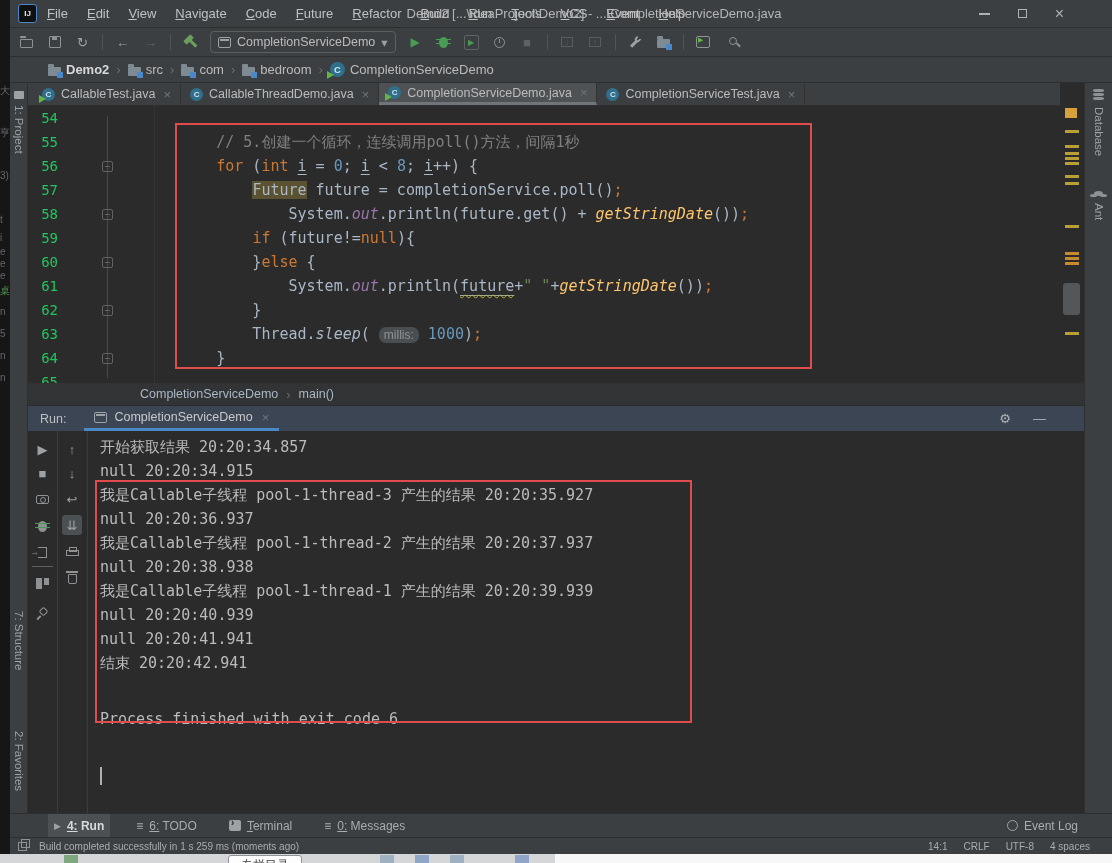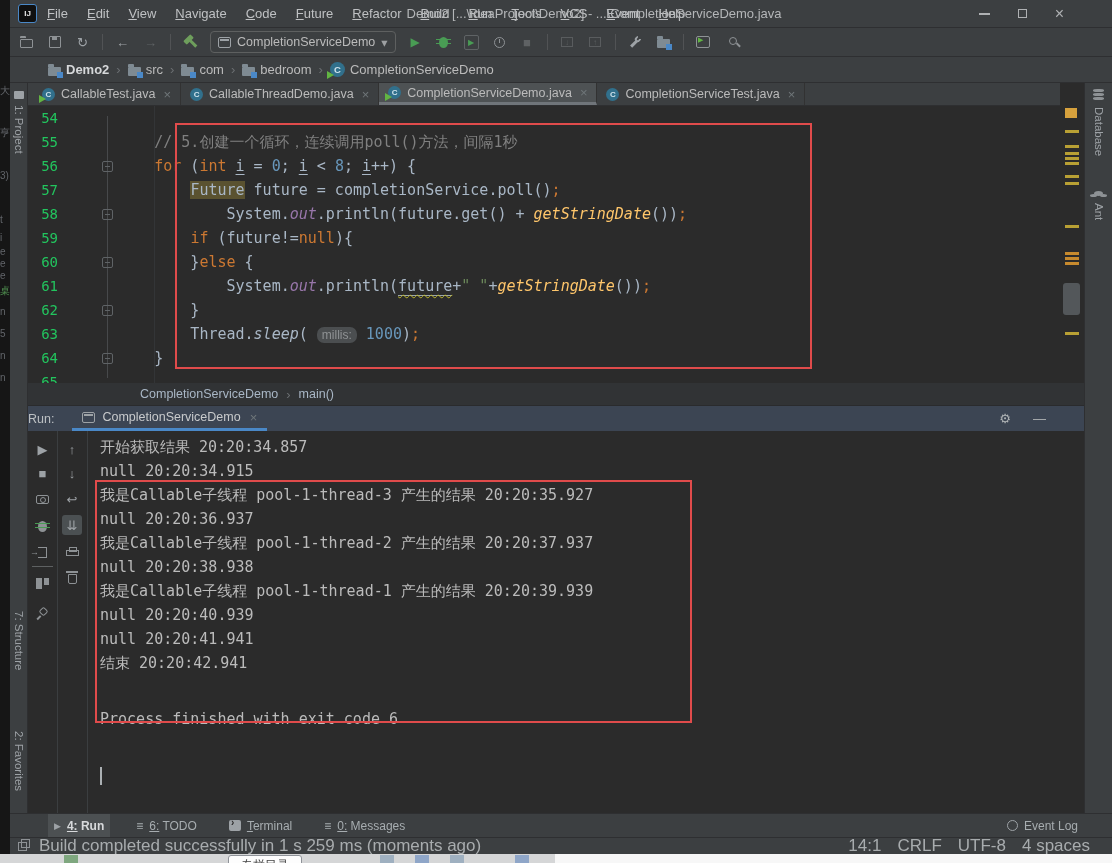--- a/index.html
+++ b/index.html
@@ -76,40 +76,40 @@
   .etab .iclass{width:13px;height:13px;font-size:8px;}
   .etab.active{background:#4E5254;border-bottom:3px solid #70757A;}
   .tclose{color:#6F7679;font-size:13px;margin-left:2px;}
   
   #editor{left:28px;top:106px;width:1032px;height:277px;background:#2B2B2B;overflow:hidden;font-family:"DejaVu Sans Mono",monospace;}
   #gutter-line{position:absolute;left:79px;top:10px;width:1px;height:262px;background:#47494B;}
   #gutter-sep{position:absolute;left:126px;top:0;width:1px;height:277px;background:#333537;}
   #gutter-numbers{position:absolute;left:8px;top:0;width:22px;text-align:right;}
   .gut-num{height:24px;line-height:24px;font-size:14px;color:#22c55e;}
   #code-lines{position:absolute;left:0;top:0;right:0;}
-  .code-line{height:24px;line-height:24px;font-size:15px;white-space:pre;padding-left:54px;color:#A9B7C6;}
+  .code-line{height:24px;line-height:24px;font-size:15px;white-space:pre;padding-left:116px;color:#A9B7C6;}
   .tk-p{color:#A9B7C6;} .tk-k{color:#CC7832;} .tk-c{color:#808080;} .tk-n{color:#6897BB;}
   .tk-f{color:#9876AA;font-style:italic;} .tk-m{color:#FFC66B;font-style:italic;}
   .tk-im{color:#A9B7C6;font-style:italic;} .tk-s{color:#6A8759;} .tk-semi{color:#CC7832;}
   .tk-u{color:#A9B7C6;text-decoration:underline;text-underline-offset:3px;}
   .tk-uw{color:#A9B7C6;border-bottom:1px solid #9aa5ad;text-decoration:underline wavy #BBB529 1px;text-underline-offset:3px;}
   .tk-hl{color:#A9B7C6;background:#5A5230;}
   .tk-hint{background:#4B4E50;color:#8F9294;font-size:12px;border-radius:7px;padding:1px 5px;font-family:"Liberation Sans",sans-serif;}
   .fold{position:absolute;left:74px;width:11px;height:11px;border:1px solid #5F6366;border-radius:2px;box-sizing:border-box;}
   .fold::after{content:"";position:absolute;left:2px;top:4px;width:5px;height:1px;background:#5F6366;}
   .redbox{position:absolute;border:2px solid #E04B4B;box-sizing:border-box;pointer-events:none;}
   
   #error-stripe{left:1060px;top:83px;width:24px;height:300px;background:#2B2B2B;}
   .mark{position:absolute;left:5px;width:14px;}
   #stripe-thumb{position:absolute;left:3px;width:17px;background:#53575A;border-radius:3px;}
   
   #ed-crumbs{left:28px;top:383px;width:1056px;height:23px;background:#313335;display:flex;align-items:center;gap:8px;padding-left:112px;box-sizing:border-box;font-size:12.5px;color:#A9B7C6;border-bottom:1px solid #2a2b2d;}
   
   #run{left:28px;top:406px;width:1056px;height:407px;background:#2B2B2B;}
-  #run-header{height:25px;background:#3C4553;display:flex;align-items:center;padding-left:0;box-sizing:border-box;}
+  #run-header{height:25px;background:#3C4553;display:flex;align-items:center;padding-left:12px;box-sizing:border-box;}
   #run-label{font-size:12.5px;color:#BCC0C3;margin-right:18px;}
   #run-tab{height:25px;display:flex;align-items:center;gap:7px;padding:0 10px;border-bottom:3px solid #4A88C7;box-sizing:border-box;font-size:12.5px;color:#C8CACC;}
   #run-header-right{margin-left:auto;display:flex;align-items:center;gap:22px;margin-right:38px;color:#AFB3B5;font-size:13px;}
   #run-body{position:absolute;top:25px;left:0;right:0;bottom:0;}
   #run-col1{position:absolute;left:0;top:0;width:29px;bottom:0;border-right:1px solid #3B3E40;}
   #run-col2{position:absolute;left:29px;top:0;width:30px;bottom:0;border-right:1px solid #3B3E40;}
   .rico{position:absolute;left:50%;transform:translateX(-50%);width:20px;height:20px;display:flex;align-items:center;justify-content:center;font-size:13px;color:#9DA2A6;}
   .rico.sel{background:#4B5052;border-radius:3px;}
   .icam{width:13px;height:9px;border:1.5px solid #8E9295;border-radius:2px;position:relative;box-sizing:border-box;}
   .icam::after{content:"";position:absolute;left:3px;top:1px;width:4px;height:4px;border:1px solid #8E9295;border-radius:50%;}
@@ -133,21 +133,21 @@
   
   #bottombar{left:10px;top:813px;width:1102px;height:24px;background:#3C3F41;border-top:1px solid #2e2f31;display:flex;align-items:center;gap:20px;padding-left:38px;box-sizing:border-box;font-size:12px;color:#A7ADB0;}
   .bbitem{display:flex;align-items:center;gap:6px;height:100%;padding:0 6px;}
   .bbitem.active{background:#4C5052;color:#D8DADC;font-weight:bold;}
   .bblabel{display:inline-block;}
   .bblabel::first-letter{text-decoration:underline;}
   .ibterm{width:12px;height:11px;background:#9DA2A6;border-radius:2px;position:relative;}
   .ibterm::before{content:"›";position:absolute;left:2px;top:-3px;color:#2B2B2B;font-weight:bold;font-size:10px;}
   .ievent{width:11px;height:11px;border:1.5px solid #9DA2A6;border-radius:50%;box-sizing:border-box;}
   #event-log{margin-left:auto;margin-right:28px;display:flex;align-items:center;gap:6px;}
-  #statusbar{left:10px;top:837px;width:1102px;height:17px;background:#3C3F41;border-top:1px solid #2e2f31;display:flex;align-items:center;font-size:17px;color:#A8ACAE;padding-left:8px;box-sizing:border-box;}
+  #statusbar{left:10px;top:837px;width:1102px;height:17px;background:#3C3F41;border-top:1px solid #2e2f31;display:flex;align-items:center;font-size:10px;color:#A8ACAE;padding-left:8px;box-sizing:border-box;}
   .irestore{width:9px;height:9px;border:1.5px solid #8E9295;box-sizing:border-box;position:relative;margin-right:12px;}
   .irestore::after{content:"";position:absolute;left:2px;top:-4px;width:9px;height:9px;border:1.5px solid #8E9295;box-sizing:border-box;}
   #status-right{margin-left:auto;display:flex;gap:16px;margin-right:22px;}
   #watermark{position:absolute;right:8px;top:835px;font-size:19px;font-weight:bold;color:rgba(240,240,240,0.5);letter-spacing:0.5px;z-index:9;white-space:nowrap;}
   
   #sliver{left:0;top:854px;width:1112px;height:9px;background:#D5D6D7;overflow:hidden;}
   #sliver .white{position:absolute;left:555px;top:0;right:0;height:9px;background:#F7F7F7;}
   #sliver-btn{position:absolute;left:228px;top:1px;padding:1px 12px;border:1px solid #8F9399;border-radius:3px;background:#FDFDFD;color:#444;font-size:12px;}
   .sq{position:absolute;top:1px;height:8px;width:14px;}
 </style>

